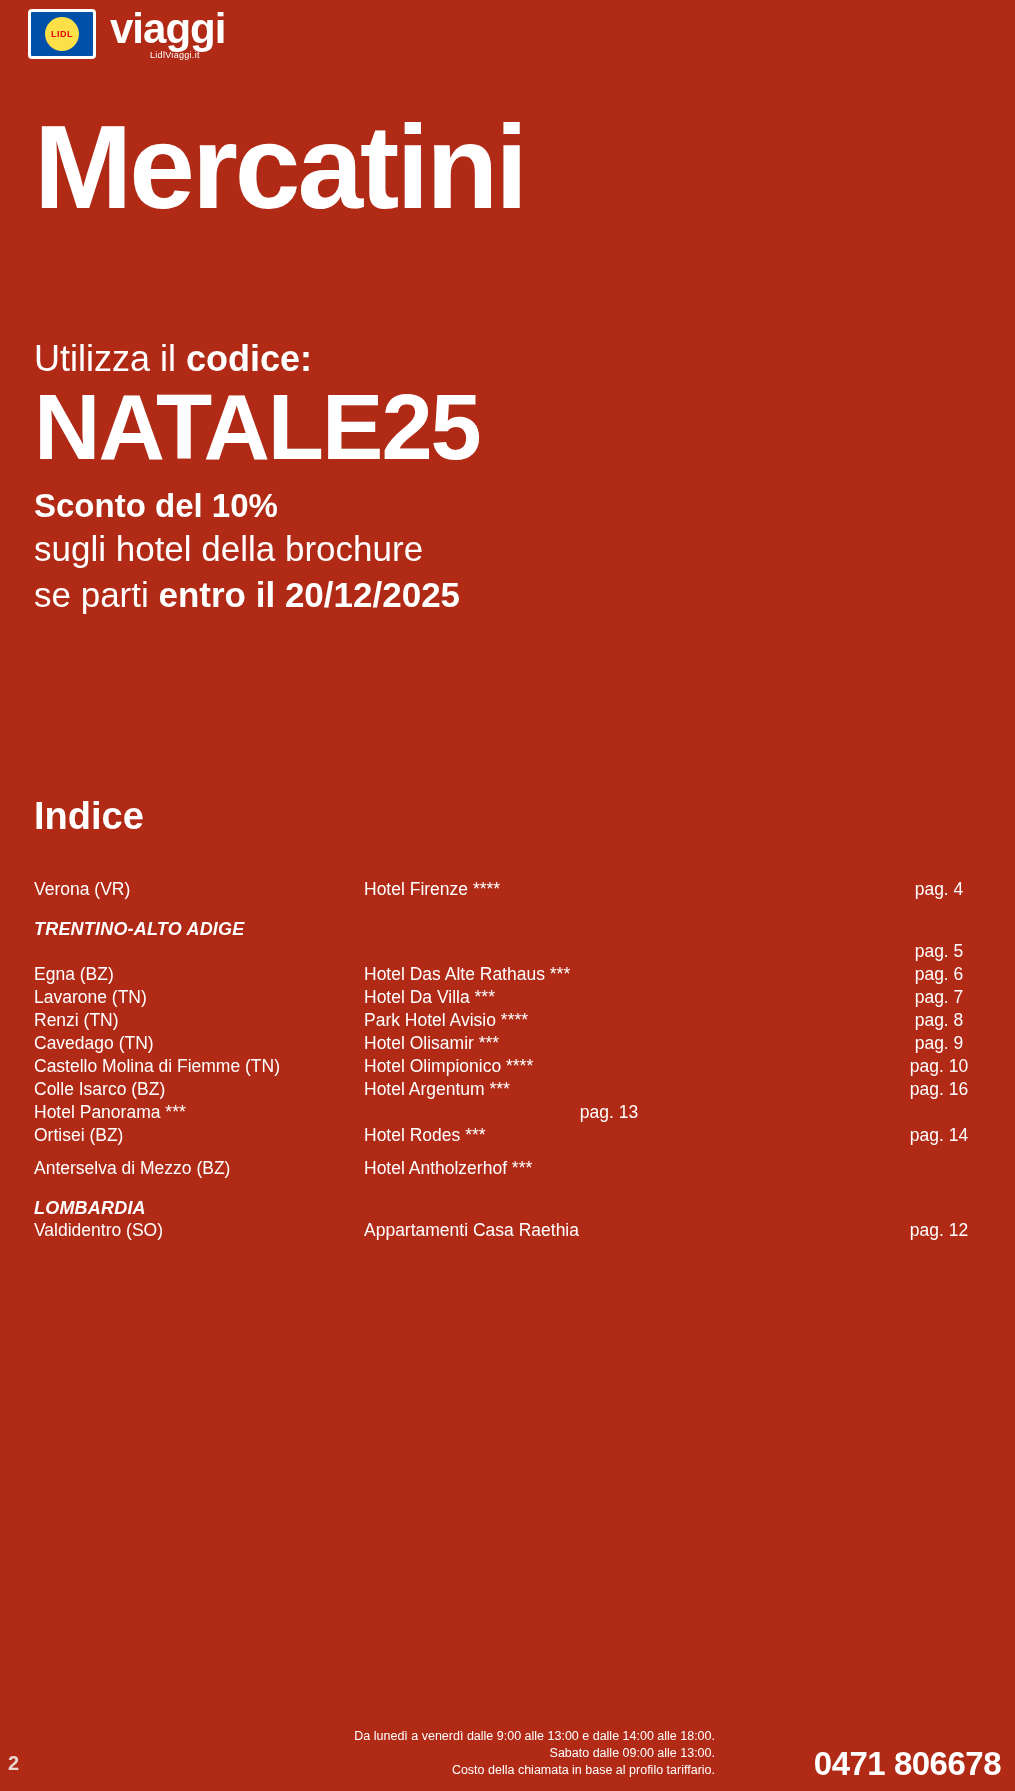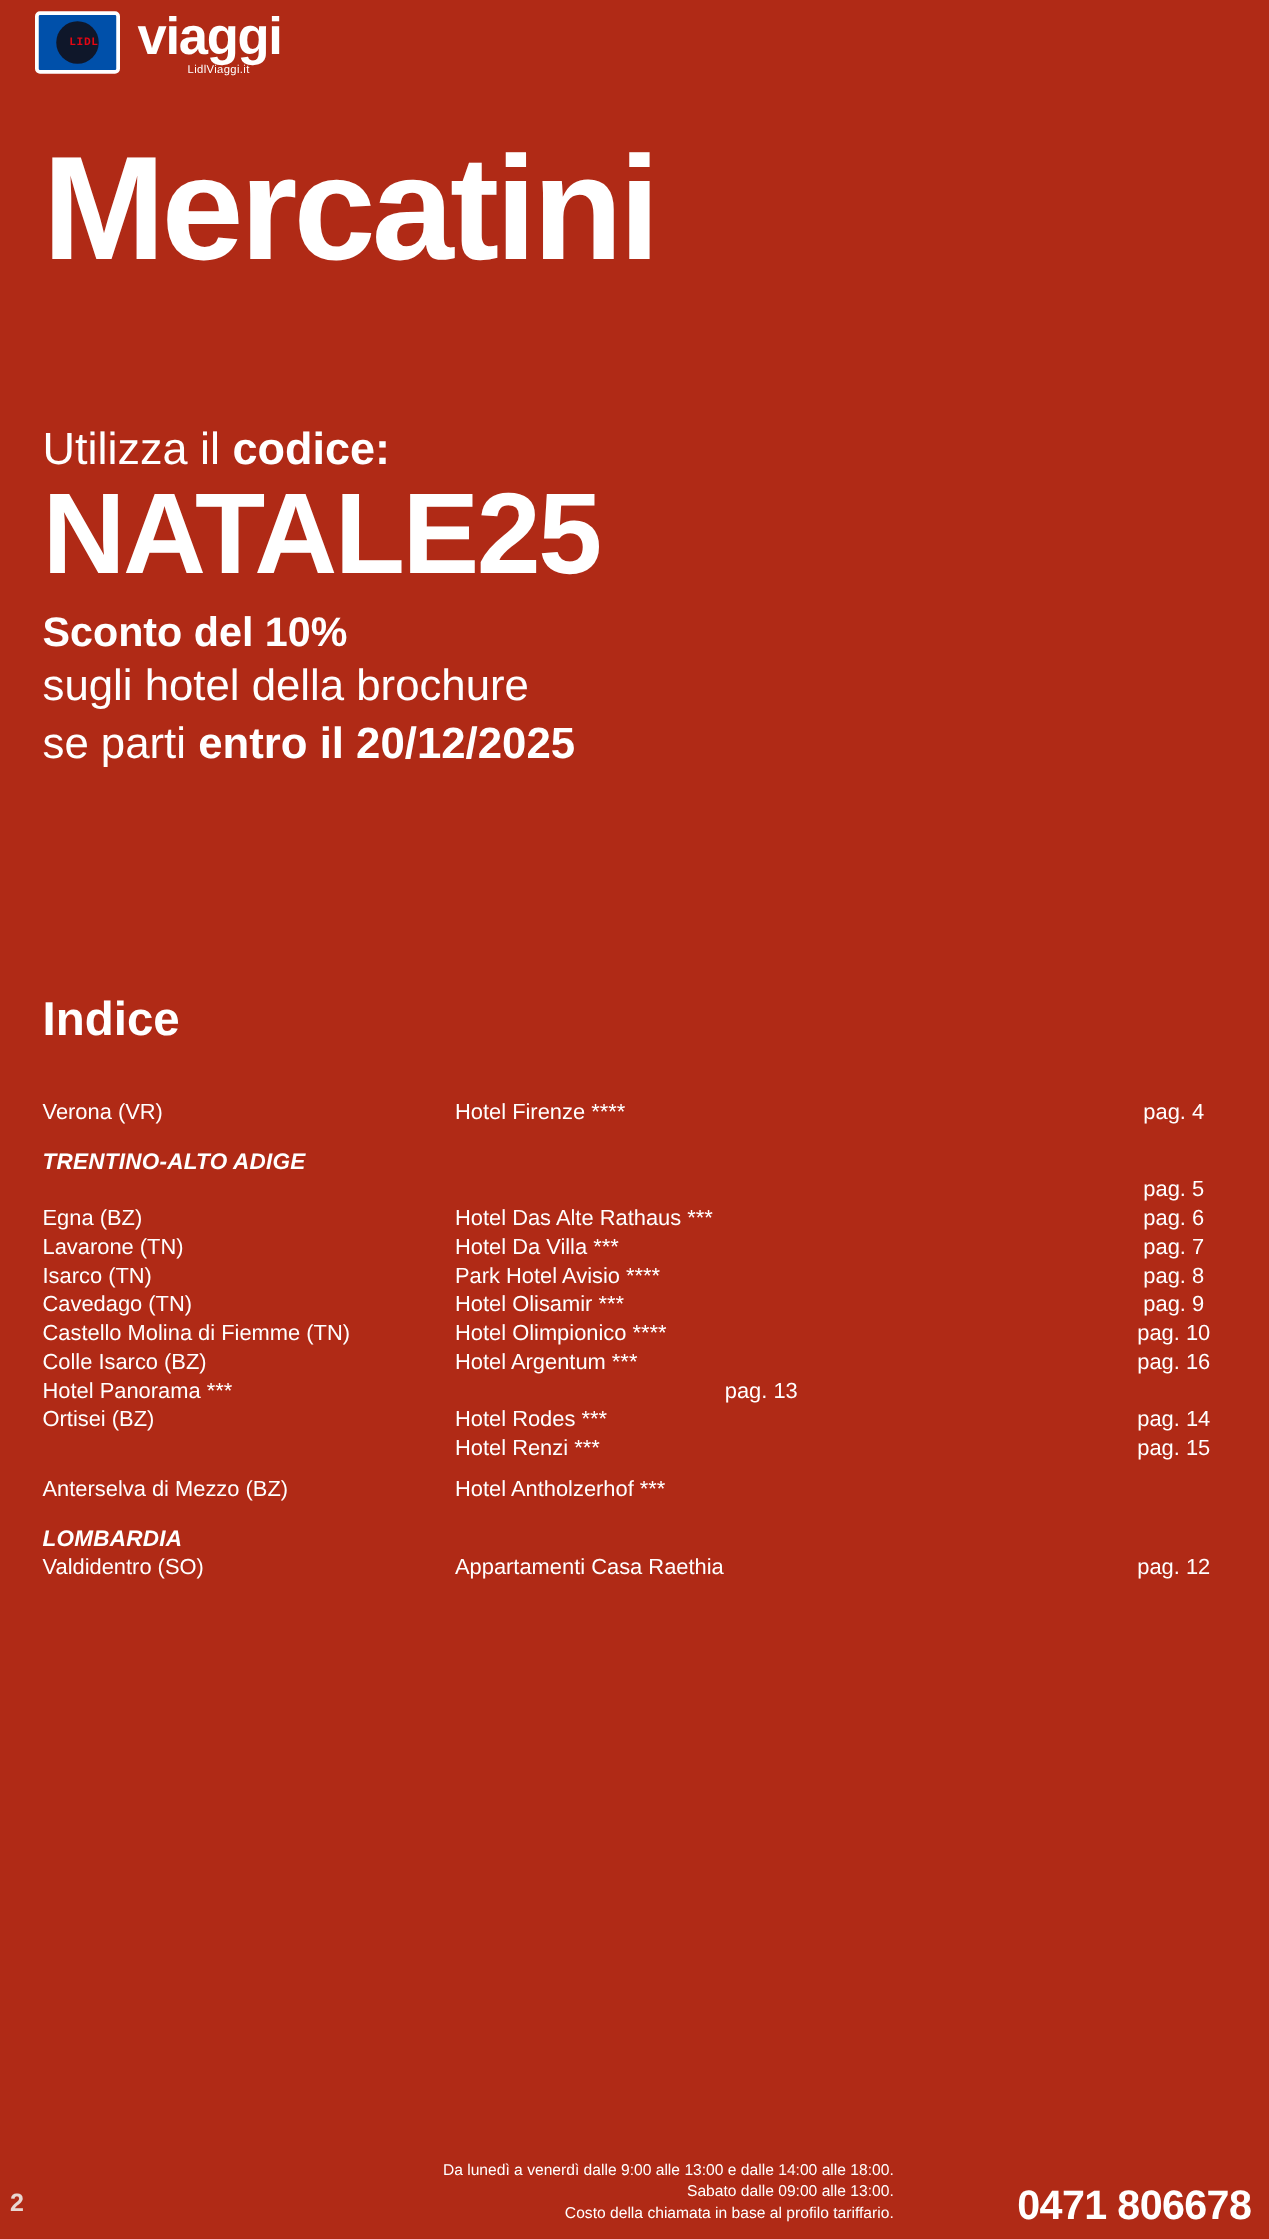--- a/index.html
+++ b/index.html
@@ -32,27 +32,26 @@
     border: 3px solid #ffffff;
     border-radius: 4px;
     display: flex;
     align-items: center;
     justify-content: center;
     position: relative;
   }
   .lidl-mark .disc {
     width: 34px;
     height: 34px;
-    background: #0f172a;
+    background: #fde047;
     border-radius: 50%;
     position: relative;
     display: flex;
     align-items: center;
-    justify-content: flex-end;
-    font-family: Liberation Mono, monospace;
+    justify-content: center;
   }
   .lidl-mark .disc .txt {
     font-size: 9px;
     font-weight: bold;
     color: #e30613;
     letter-spacing: .5px;
     line-height: 1;
   }
   .viaggi-wrap {
     display: flex;
@@ -232,21 +231,21 @@
     <span class="col-place">Egna (BZ)</span>
     <span class="col-hotel">Hotel Das Alte Rathaus ***</span>
     <span class="col-page">pag. 6</span>
   </div>
   <div class="row">
     <span class="col-place">Lavarone (TN)</span>
     <span class="col-hotel">Hotel Da Villa ***</span>
     <span class="col-page">pag. 7</span>
   </div>
   <div class="row">
-    <span class="col-place">Isarco (TN)</span>
+    <span class="col-place">Renzi (TN)</span>
     <span class="col-hotel">Park Hotel Avisio ****</span>
     <span class="col-page">pag. 8</span>
   </div>
   <div class="row">
     <span class="col-place">Cavedago (TN)</span>
     <span class="col-hotel">Hotel Olisamir ***</span>
     <span class="col-page">pag. 9</span>
   </div>
   <div class="row">
     <span class="col-place">Castello Molina di Fiemme (TN)</span>
@@ -259,25 +258,20 @@
     <span class="col-page">pag. 16</span>
   </div>
   <div class="row">
     <span class="col-hotel">Hotel Panorama ***</span>
     <span class="col-page">pag. 13</span>
   </div>
   <div class="row">
     <span class="col-place">Ortisei (BZ)</span>
     <span class="col-hotel">Hotel Rodes ***</span>
     <span class="col-page">pag. 14</span>
-  </div>
-  <div class="row">
-    <span class="col-place"></span>
-    <span class="col-hotel">Hotel Renzi ***</span>
-    <span class="col-page">pag. 15</span>
   </div>
   <div class="spacer-xs"></div>
   <div class="row">
     <span class="col-place">Anterselva di Mezzo (BZ)</span>
     <span class="col-hotel">Hotel Antholzerhof ***</span>
     <span class="col-page"></span>
   </div>
 
   <div class="spacer-sm"></div>
 

